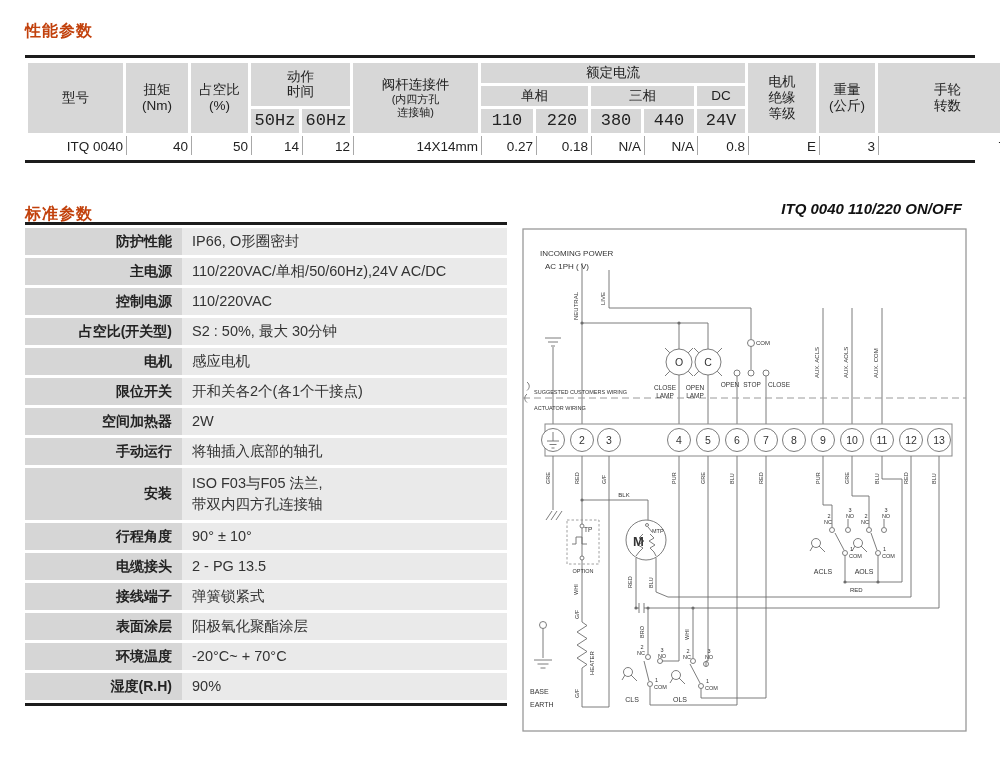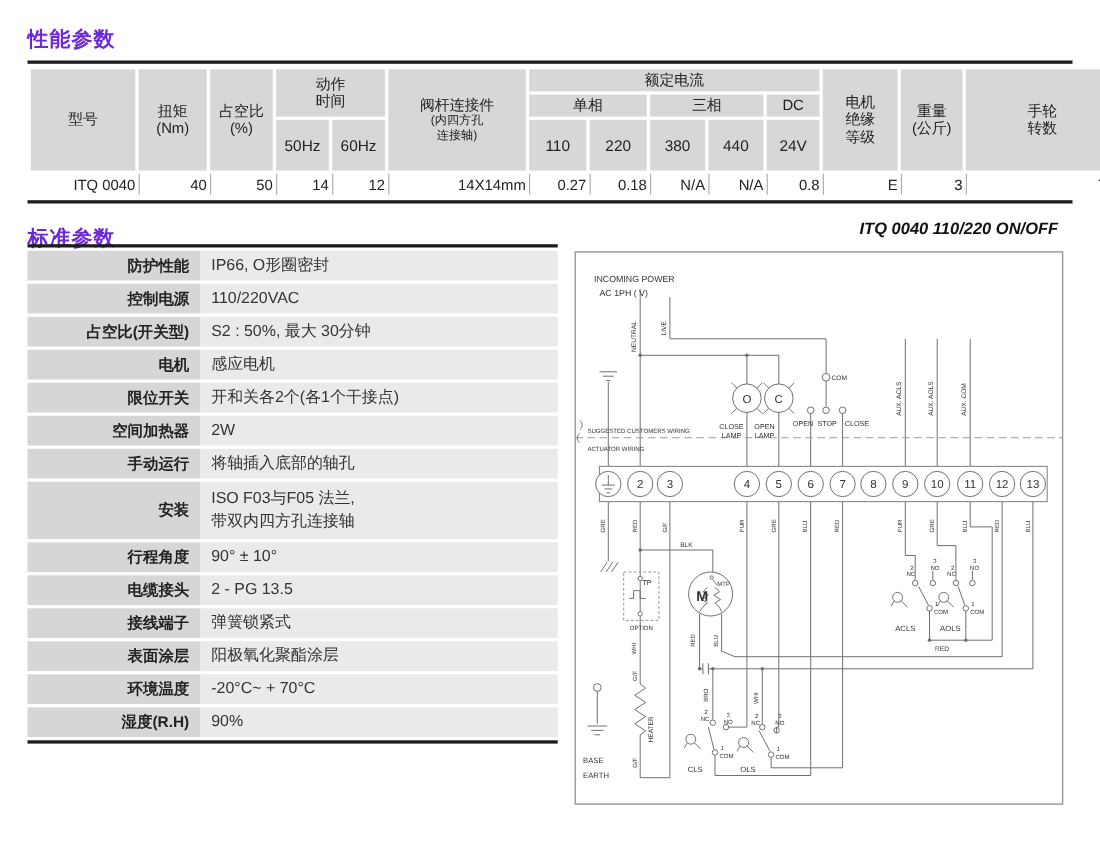--- a/index.html
+++ b/index.html
@@ -1,26 +1,26 @@
 <!DOCTYPE html>
 <html><head>
 <meta charset="utf-8">
 <style>
   html,body{margin:0;padding:0;background:#fff;}
   body{width:1000px;height:765px;position:relative;font-family:"Liberation Sans","DejaVu Sans",sans-serif;color:#1a1a1a;}
-  .sec-title{position:absolute;left:25px;font-size:19px;font-weight:bold;color:#6d28d9;letter-spacing:1px;text-align:right;}
+  .sec-title{position:absolute;left:25px;font-size:16px;font-weight:bold;color:#c2410c;letter-spacing:1px;text-align:right;}
   #title-perf{top:10px;}
   #title-std{top:192px;margin-top:12px;}
 
   
   .perf-block{position:absolute;left:25px;top:55px;width:950px;border-top:3px solid #1c1c1c;border-bottom:3px solid #1c1c1c;padding:2px 0;}
   table.perf{width:100%;border-collapse:separate;border-spacing:3px;table-layout:fixed;}
   table.perf th{background:#d7d7d7;font-weight:normal;font-size:13.5px;text-align:center;vertical-align:middle;padding:2px 0;line-height:1.18;color:#222;}
   table.perf th .sub{font-size:11px;}
-  table.perf th.hz{font-size:14px;padding:15px 0;}
+  table.perf th.hz{font-size:17px;padding:2px 0;font-family:Liberation Mono, monospace;}
   table.perf td{background:#fff;font-size:13.5px;text-align:right;padding:3px 0 1px 0;color:#222;}
   table.perf td + td{border-left:1px solid #a8a8a8;}
   table.perf td:first-child{border-left:none;}
 
   
   .params-block{position:absolute;left:25px;top:222px;width:482px;border-top:3px solid #1c1c1c;border-bottom:3px solid #1c1c1c;padding:3px 0;}
   .prow{display:flex;margin:0 0 3px 0;}
   .prow:last-child{margin-bottom:0;justify-content:center;}
   .plabel{width:157px;background:#d6d6d6;font-size:14px;font-weight:bold;color:#222;text-align:right;padding-right:10px;box-sizing:border-box;display:flex;align-items:center;justify-content:flex-end;}
   .pvalue{flex:1;background:#eaeaea;font-size:14.5px;color:#333;padding-left:10px;display:flex;flex-direction:column;justify-content:center;}
@@ -138,20 +138,26 @@
 <h1 class="sec-title" id="title-std">标准参数</h1>
 
 <div class="params-block">
   <div class="prow">
       <div class="plabel">防护性能</div>
       <div class="pvalue">
         <div>IP66, O形圈密封</div>
       </div>
     </div>
   <div class="prow">
+      <div class="plabel">主电源</div>
+      <div class="pvalue">
+        <div>110/220VAC/单相/50/60Hz),24V AC/DC</div>
+      </div>
+    </div>
+  <div class="prow">
       <div class="plabel">控制电源</div>
       <div class="pvalue">
         <div>110/220VAC</div>
       </div>
     </div>
   <div class="prow">
       <div class="plabel">占空比(开关型)</div>
       <div class="pvalue">
         <div>S2 : 50%, 最大 30分钟</div>
       </div>

